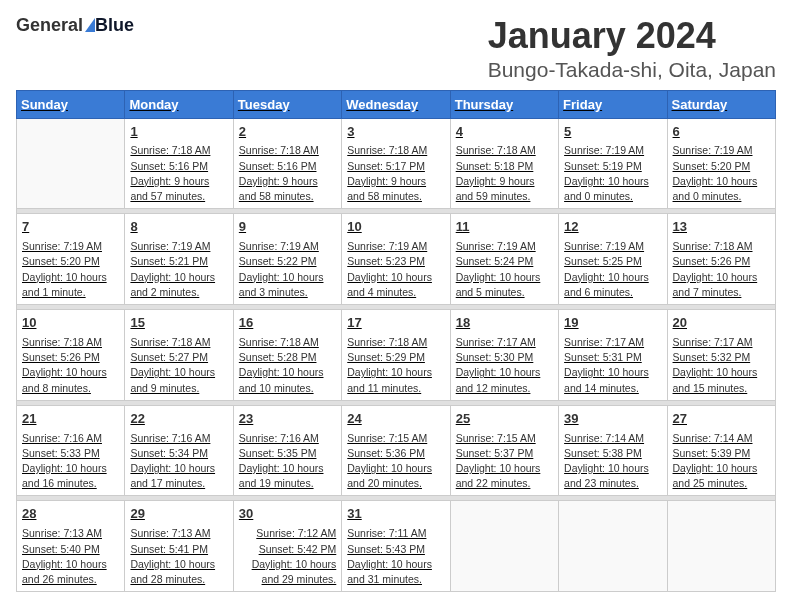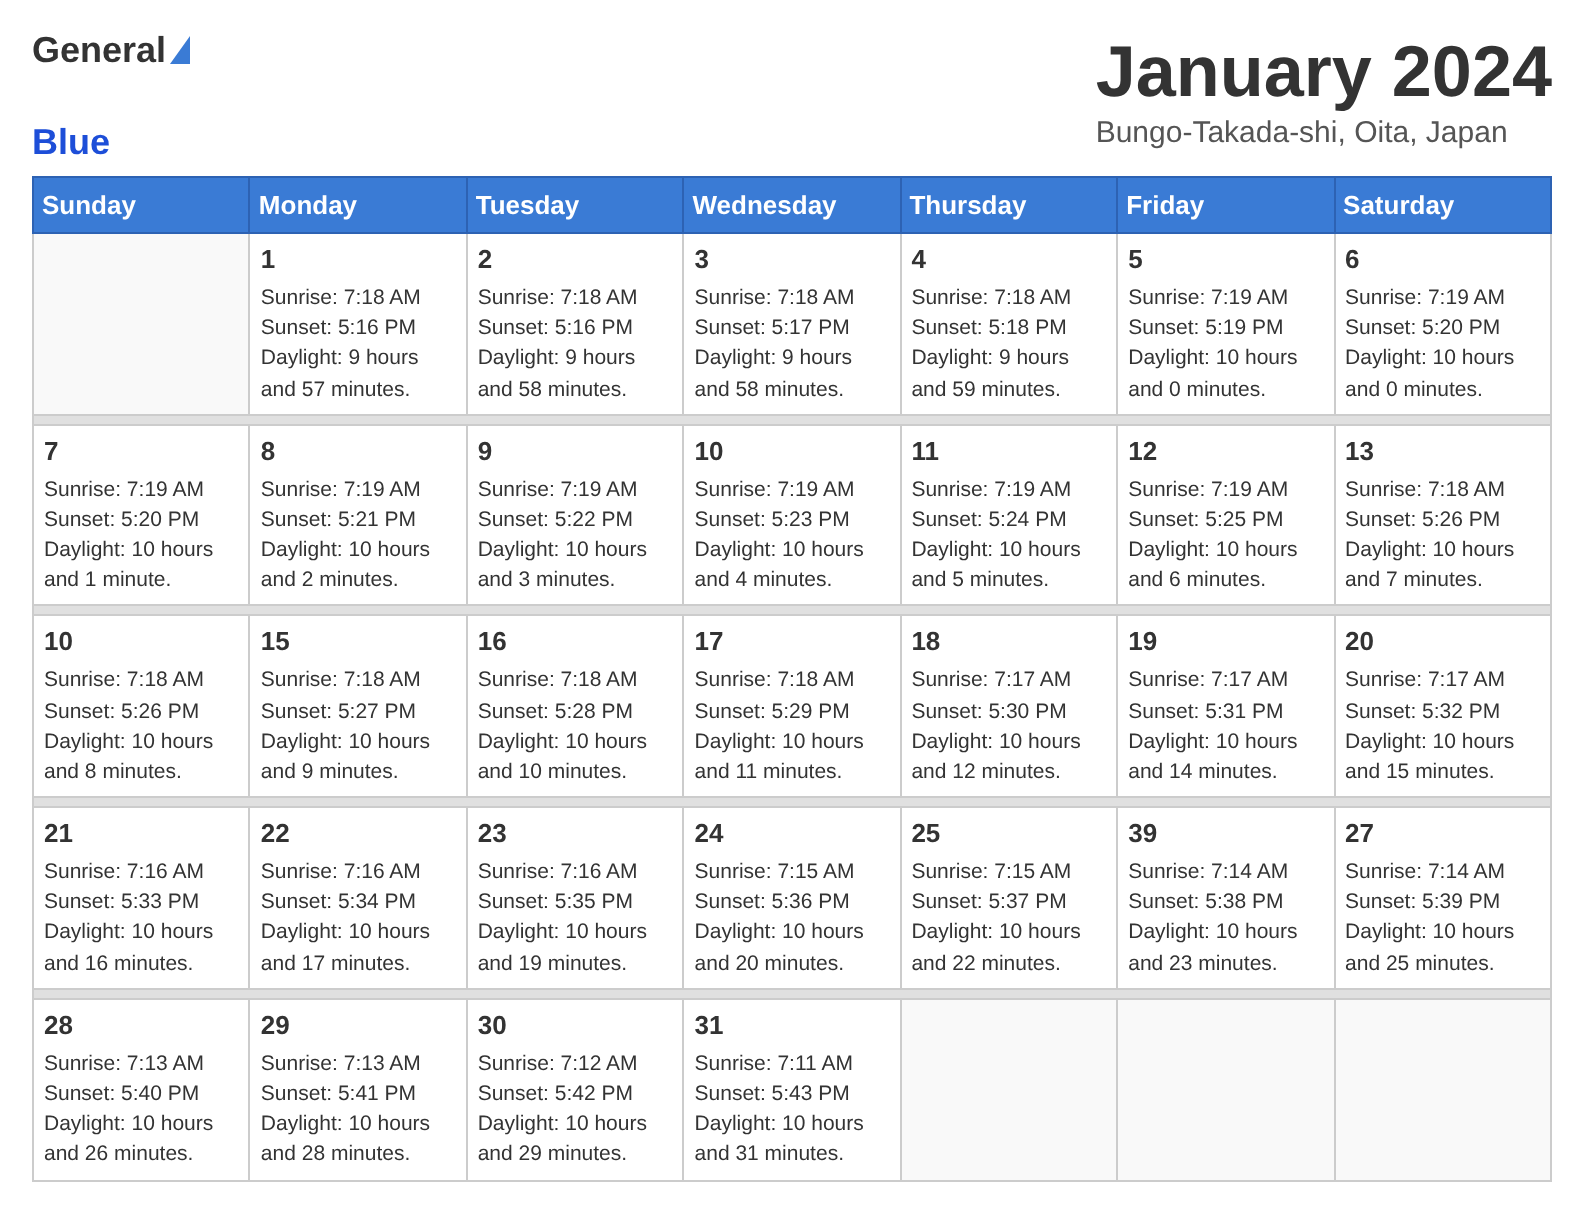--- a/index.html
+++ b/index.html
@@ -11,34 +11,32 @@
       padding: 16px;
     }
     .header-area {
       display: flex;
       justify-content: space-between;
       align-items: flex-start;
       margin-bottom: 8px;
     }
     .logo {
       display: flex;
-      flex-direction: column;
       align-items: flex-start;
-      gap: 28px;
     }
     .logo-general {
       font-size: 18px;
       font-weight: bold;
       color: #333;
       line-height: 1;
     }
     .logo-blue {
       font-size: 18px;
       font-weight: bold;
-      color: #1d4ed8;
+      color: #0f172a;
       line-height: 1;
     }
     .logo-icon {
       display: inline-block;
       width: 0;
       height: 0;
       border-left: 10px solid transparent;
       border-bottom: 14px solid #3a7bd5;
       margin-left: 2px;
       vertical-align: middle;
@@ -50,28 +48,29 @@
     .title-area {
       text-align: left;
     }
     .month-title {
       font-size: 36px;
       font-weight: bold;
       color: #333;
       line-height: 1.1;
     }
     .location-title {
-      font-size: 15px;
+      font-size: 21px;
       color: #555;
       margin-top: 2px;
     }
     .calendar-table {
       width: 100%;
       border-collapse: collapse;
       font-size: 11px;
+      text-decoration: underline;
     }
     .calendar-table thead tr th {
       background-color: #3a7bd5;
       color: #fff;
       padding: 6px 4px;
       text-align: left;
       font-size: 13px;
       font-weight: bold;
       border: 1px solid #2d62b3;
     }
@@ -349,21 +348,21 @@
         </td>
         <td>
           <span class="day-number">29</span>
           <div class="day-info" style="white-space: pre-line;">Sunrise: 7:13 AM
 Sunset: 5:41 PM
 Daylight: 10 hours
 and 28 minutes.</div>
         </td>
         <td>
           <span class="day-number">30</span>
-          <div class="day-info" style="white-space: pre-line;">Sunrise: 7:12 AM
+          <div class="day-info" style="white-space: pre-line; text-align: right;">Sunrise: 7:12 AM
 Sunset: 5:42 PM
 Daylight: 10 hours
 and 29 minutes.</div>
         </td>
         <td>
           <span class="day-number">31</span>
           <div class="day-info" style="white-space: pre-line;">Sunrise: 7:11 AM
 Sunset: 5:43 PM
 Daylight: 10 hours
 and 31 minutes.</div>

